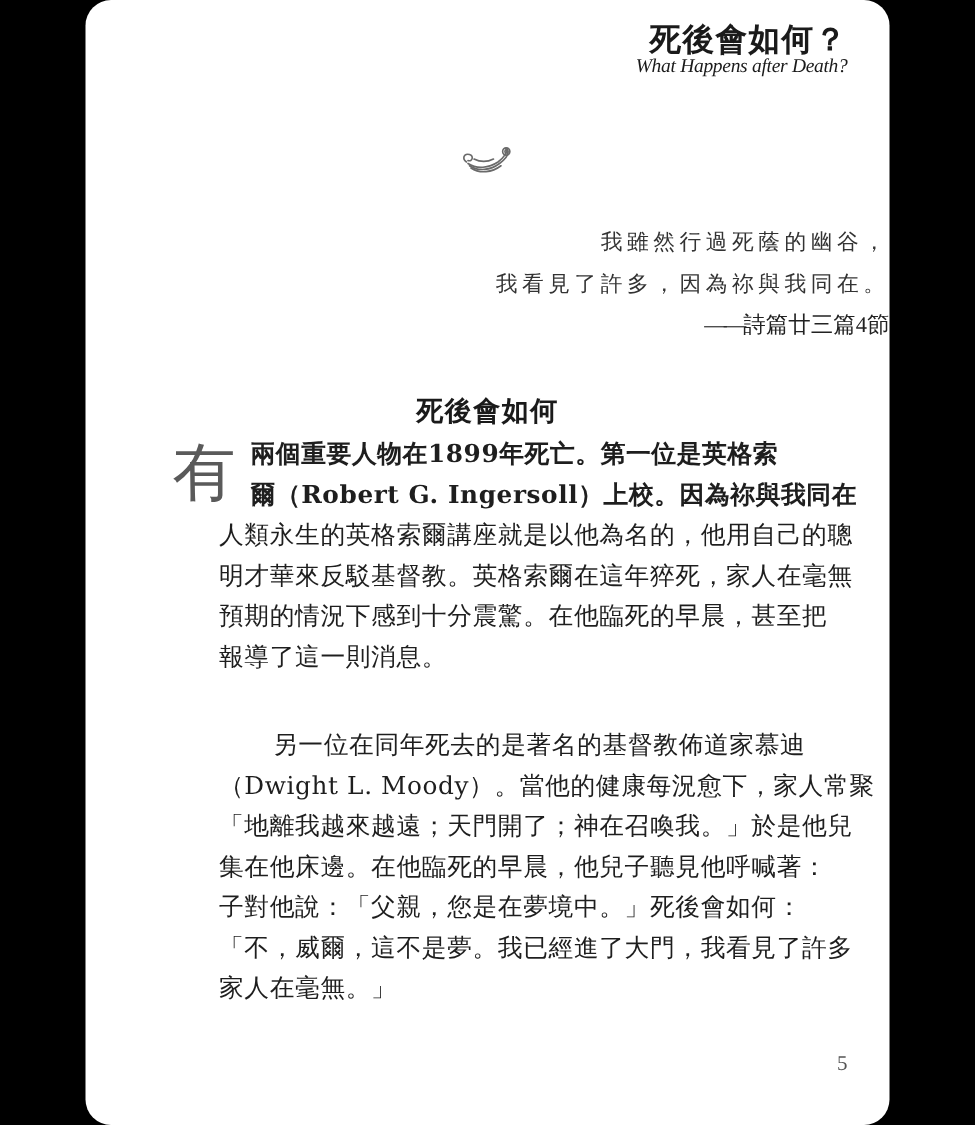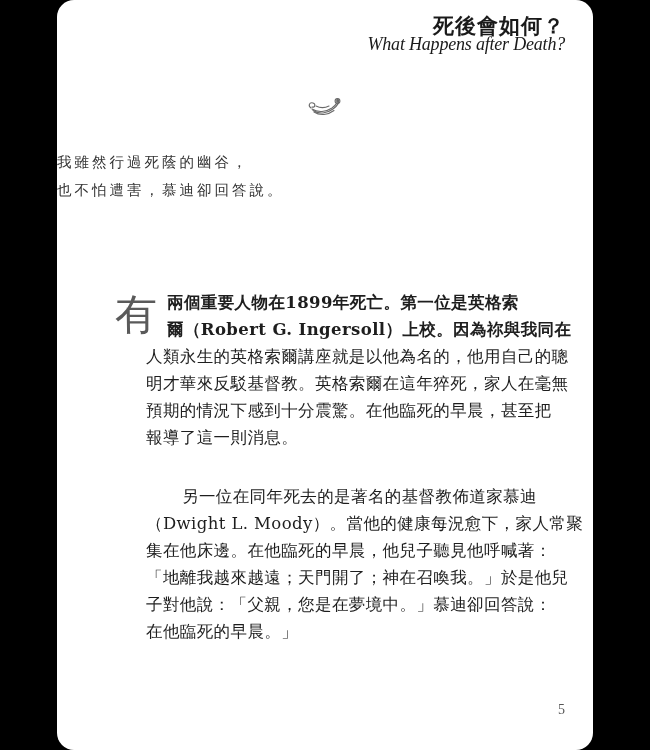--- a/index.html
+++ b/index.html
@@ -14,27 +14,27 @@
   }
   .running-head {
     position: absolute; right: 28px; top: 14px; text-align: right; color: #1a1a1a;
   }
   .rh-zh {
     font-size: 21px; font-weight: bold; line-height: 24px; letter-spacing: 1px;
     font-family: "DejaVu Serif", serif;
   }
   .rh-en {
     font-family: "Liberation Serif", serif; font-style: italic;
-    font-size: 18px; line-height: 14px; margin-top: -1px; letter-spacing: -0.2px;
+    font-size: 13px; line-height: 14px; margin-top: -1px; letter-spacing: -0.2px;
   }
   .ornament {
     position: absolute; left: 249px; top: 96px; width: 38px; height: 20px;
   }
   .verse {
-    position: absolute; left: 0; width: 536px; top: 148px; text-align: left; color: #333;
+    position: absolute; left: 0; width: 536px; top: 148px; text-align: right; color: #333;
   }
   .verse-line {
     font-size: 14.5px; line-height: 28px; letter-spacing: 3px;
     font-family: "DejaVu Sans", sans-serif; font-weight: normal;
   }
   .verse-ref {
     font-size: 15px; line-height: 26px; letter-spacing: 0px;
     font-family: "Liberation Serif", "DejaVu Serif", serif; color: #222;
   }
   .verse-ref .dash { letter-spacing: -2px; }
@@ -81,38 +81,43 @@
       <path d="M7,14.5 C13,18.5 21,17.5 27,13 C31,10 34,6 32,3"></path>
       <path d="M8,16 C14,20 22,19 28,14.5"></path>
       <circle cx="31.5" cy="5" r="2.4"></circle>
       <circle cx="31.5" cy="5" r="0.9"></circle>
       <path d="M10,10 C14,12 19,12 23,10"></path>
     </g>
   </svg>
 
   <div class="verse">
     <div class="verse-line">我雖然行過死蔭的幽谷，</div>
-    <div class="verse-line">也不怕遭害，慕迪卻回答說。</div>
+    <div class="verse-line">我看見了許多，因為祢與我同在。</div>
+    <div class="verse-ref">
+      <span class="dash">——</span><span>詩篇廿三篇4節</span>
+    </div>
   </div>
 
+  <div class="section-title">死後會如何</div>
 
   <div class="body-text">
     <p class="drop-para">
       <span class="drop-cap">有</span>
       <span class="line first-lines">兩個重要人物在1899年死亡。第一位是英格索</span>
       <span class="line first-lines">爾（Robert G. Ingersoll）上校。因為祢與我同在</span>
       <span class="line">人類永生的英格索爾講座就是以他為名的，他用自己的聰</span>
       <span class="line">明才華來反駁基督教。英格索爾在這年猝死，家人在毫無</span>
       <span class="line">預期的情況下感到十分震驚。在他臨死的早晨，甚至把</span>
       <span class="line">報導了這一則消息。</span>
     </p>
     <p>
       <span class="line indent-line">另一位在同年死去的是著名的基督教佈道家慕迪</span>
       <span class="line">（Dwight L. Moody）。當他的健康每況愈下，家人常聚</span>
+      <span class="line">「地離我越來越遠；天門開了；神在召喚我。」於是他兒</span>
       <span class="line">集在他床邊。在他臨死的早晨，他兒子聽見他呼喊著：</span>
-      <span class="line">「地離我越來越遠；天門開了；神在召喚我。」於是他兒</span>
-      <span class="line">子對他說：「父親，您是在夢境中。」慕迪卻回答說：</span>
-      <span class="line">在他臨死的早晨。」</span>
+      <span class="line">子對他說：「父親，您是在夢境中。」死後會如何：</span>
+      <span class="line">「不，威爾，這不是夢。我已經進了大門，我看見了許多</span>
+      <span class="line">家人在毫無。」</span>
     </p>
   </div>
 
   <div class="page-number">5</div>
 </div>
 
 </body></html>

